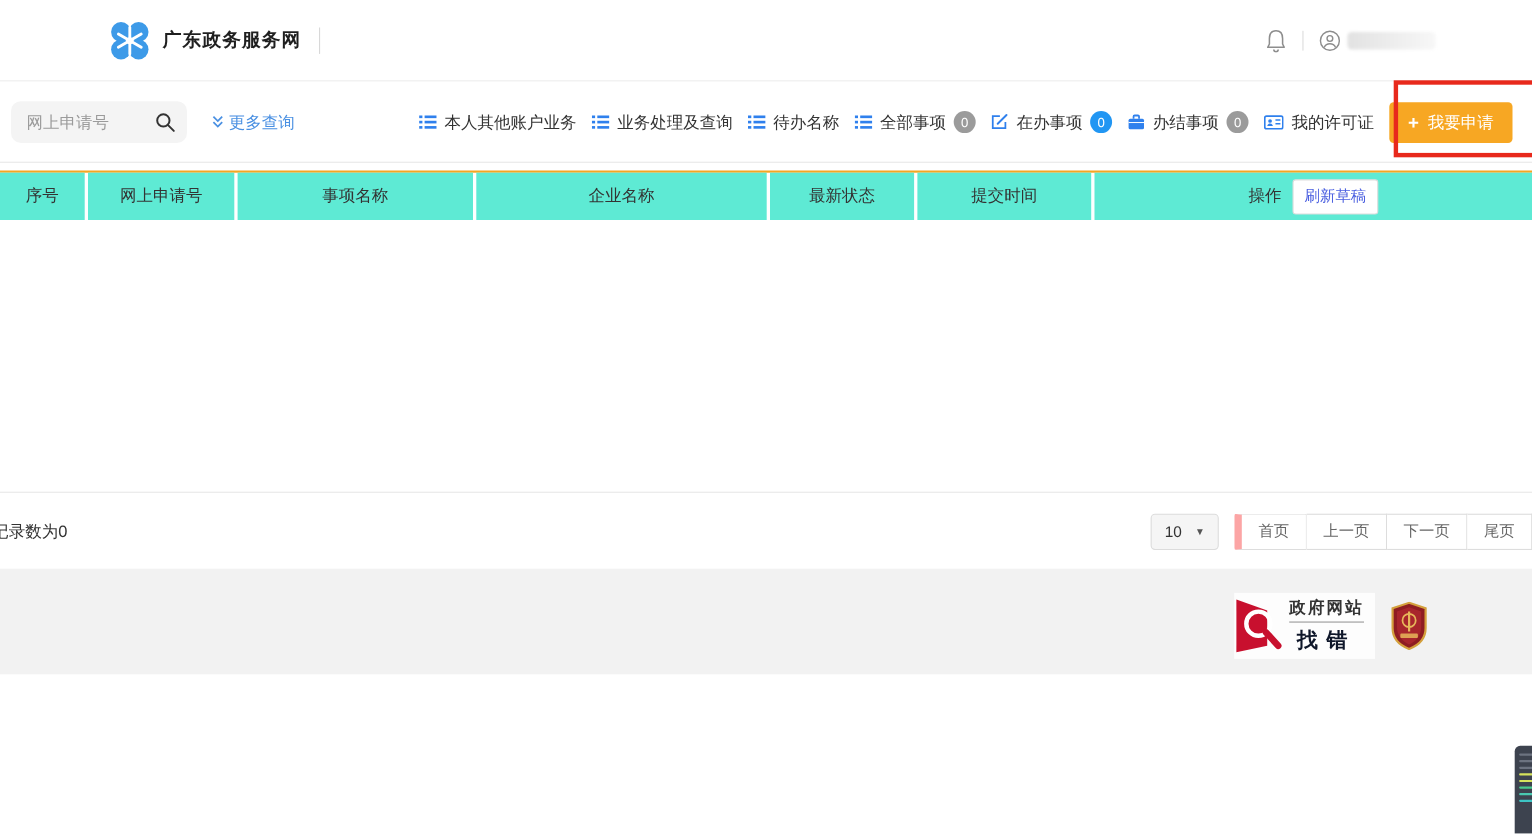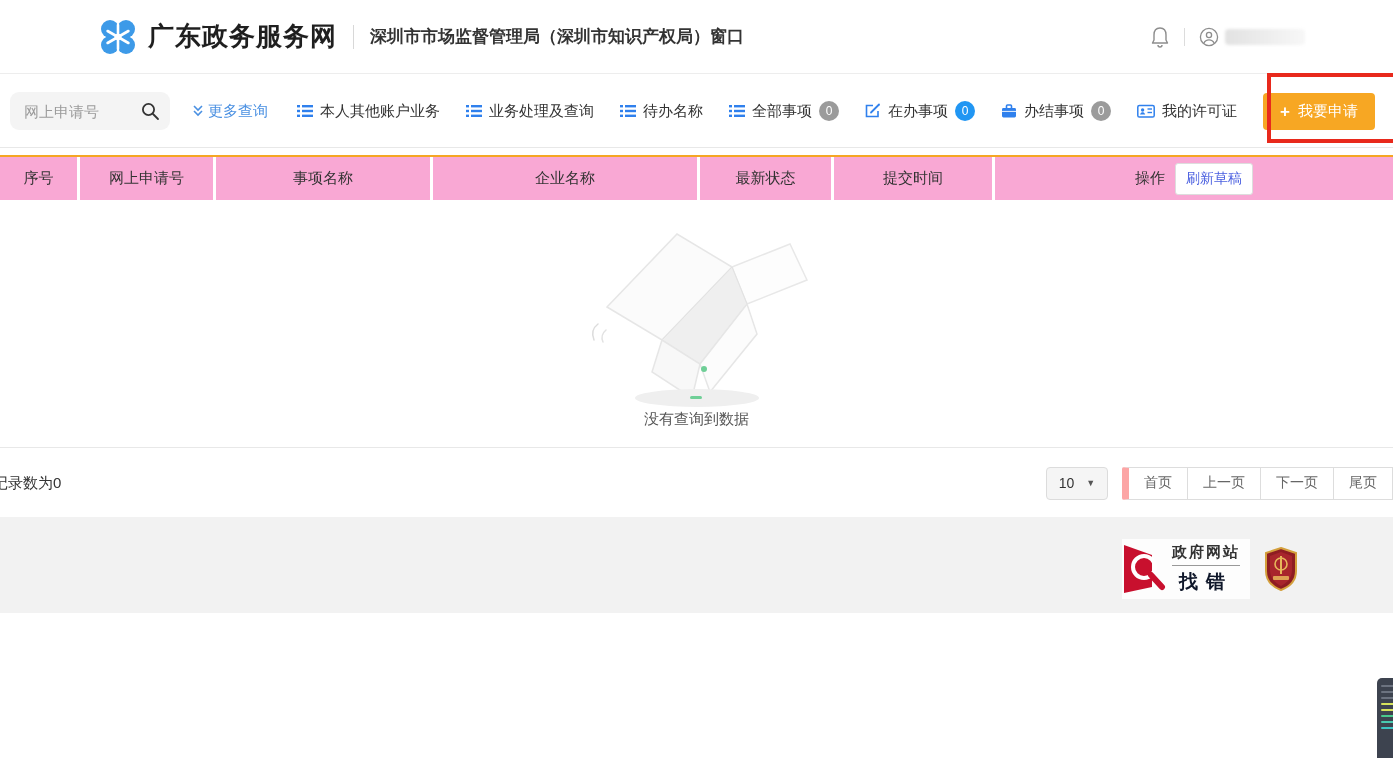--- a/index.html
+++ b/index.html
@@ -4,21 +4,21 @@
 <style>
   * { margin:0; padding:0; box-sizing:border-box; }
   html,body { background:#fff; }
   body { font-family:"Liberation Sans","DejaVu Sans",sans-serif; color:#333; }
   .page { position:relative; width:1393px; height:758px; background:#fff; overflow:hidden; }
 
   
   .header { position:absolute; top:0; left:0; width:100%; height:74px; background:#fff;
             border-bottom:1px solid #ededed; display:flex; align-items:center; }
   .logo { width:36px; height:36px; margin-left:100px; flex:0 0 auto; }
-  .brand { font-size:26px; font-weight:bold; color:#1f1f1f; margin-left:12px; letter-spacing:1px; }
+  .brand { font-size:17px; font-weight:bold; color:#1f1f1f; margin-left:12px; letter-spacing:1px; }
   .hdr-divider { width:1px; height:24px; background:#d8d8d8; margin:0 16px; }
   .window-title { font-size:17px; font-weight:bold; color:#333; }
   .hdr-right { position:absolute; right:88px; top:0; height:74px; display:flex; align-items:center; gap:14px; }
   .bell { width:20px; height:22px; cursor:pointer; }
   .hdr-sep2 { width:1px; height:18px; background:#dcdcdc; }
   .user-wrap { display:flex; align-items:center; gap:6px; }
   .user-icon { width:20px; height:20px; }
   .user-mask { width:80px; height:16px; border-radius:4px;
                background:linear-gradient(90deg,#e2e2e2,#efefef 60%,#f7f7f7); filter:blur(1.5px); }
 
@@ -26,39 +26,39 @@
   .toolbar { position:absolute; top:75px; left:0; width:100%; height:73px; background:#fff;
              border-bottom:1px solid #e8e8e8; display:flex; align-items:center; }
   .search-box { position:relative; margin-left:10px; width:160px; height:38px; flex:0 0 auto; }
   .search-input { width:100%; height:100%; background:#f4f4f4; border:none; border-radius:9px;
                   padding:0 36px 0 14px; font-size:15px; color:#333; outline:none;
                   font-family:"Liberation Sans","DejaVu Sans",sans-serif; }
   .search-input::placeholder { color:#9b9b9b; }
   .search-btn { position:absolute; right:10px; top:9px; width:20px; height:20px; cursor:pointer; }
   .more-query { display:flex; align-items:center; gap:4px; color:#4a90e2; font-size:15px;
                 margin-left:22px; cursor:pointer; flex:0 0 auto; }
-  .nav-items { display:flex; margin-left:auto; margin-right:8px; gap:26px; }
+  .nav-items { display:flex; margin-left:auto; margin-right:8px; gap:14px; }
   .nav-item { display:flex; align-items:center; gap:7px; font-size:15px; color:#333; cursor:pointer; white-space:nowrap; }
   .nav-item svg { flex:0 0 auto; }
   .badge { min-width:20px; height:20px; border-radius:10px; color:#fff; font-size:12px;
            display:inline-flex; align-items:center; justify-content:center; padding:0 5px; }
   .badge.grey { background:#9b9b9b; }
   .badge.blue { background:#2196f3; }
   .apply-btn { display:flex; align-items:center; gap:8px; background:#f7a723; color:#fff;
                font-size:15px; border:none; border-radius:4px; padding:9px 17px; cursor:pointer;
                margin-right:10px; flex:0 0 auto;
                font-family:"Liberation Sans","DejaVu Sans",sans-serif; }
   .apply-plus { font-size:17px; font-weight:bold; line-height:1; }
   .annotation-rect { position:absolute; left:1267px; top:73px; width:130px; height:70px;
                      border:4px solid #e8291c; pointer-events:none; z-index:5; }
 
   
   .table-head { position:absolute; top:155px; left:0; width:100%; height:45px;
                 border-top:2px solid #f5a623; background:#fff; display:flex; gap:3px; }
-  .th { background:#f9a8d4; display:flex; align-items:center; justify-content:center;
+  .th { background:#5eead4; display:flex; align-items:center; justify-content:center;
         font-size:15px; color:#333; }
   .th-0 { flex:0 0 77px; } .th-1 { flex:0 0 133px; } .th-2 { flex:0 0 214px; }
   .th-3 { flex:0 0 264px; } .th-4 { flex:0 0 131px; } .th-5 { flex:0 0 158px; }
   .th-6 { flex:1 1 auto; gap:10px; }
   .refresh-draft { background:#fff; border:1px solid #ddd; border-radius:3px; color:#4a5fe0;
                    font-size:14px; padding:6px 10px; cursor:pointer;
                    font-family:Liberation Sans, sans-serif; }
 
   
   .empty-wrap { position:absolute; top:212px; left:0; width:100%; text-align:center; }
@@ -112,21 +112,20 @@
       </g>
       <g stroke="#fff" stroke-width="2.6" stroke-linecap="round">
         <line x1="18" y1="6" x2="18" y2="30"></line>
         <line x1="7.6" y1="12" x2="28.4" y2="24"></line>
         <line x1="7.6" y1="24" x2="28.4" y2="12"></line>
       </g>
       <circle cx="18" cy="18" r="3.2" fill="#fff"></circle>
     </svg>
     <div class="brand">广东政务服务网</div>
     <div class="hdr-divider"></div>
-    <div class="window-title">深圳市市场监督管理局（深圳市知识产权局）窗口</div>
 
     <div class="hdr-right">
       <svg class="bell" viewBox="0 0 20 22">
         <path d="M10 2 C6 2 4 5 4 9 L4 14 L2.5 17 L17.5 17 L16 14 L16 9 C16 5 14 2 10 2 Z" fill="none" stroke="#8d8d8d" stroke-width="1.4" stroke-linejoin="round"></path>
         <path d="M8 19 a2 2 0 0 0 4 0" fill="none" stroke="#8d8d8d" stroke-width="1.4"></path>
       </svg>
       <div class="hdr-sep2"></div>
       <div class="user-wrap">
         <svg class="user-icon" viewBox="0 0 20 20">
           <circle cx="10" cy="10" r="8.6" fill="none" stroke="#8d8d8d" stroke-width="1.3"></circle>
@@ -259,38 +258,20 @@
     <div class="th th-2">事项名称</div>
     <div class="th th-3">企业名称</div>
     <div class="th th-4">最新状态</div>
     <div class="th th-5">提交时间</div>
     <div class="th th-6">
       <span>操作</span>
       <button class="refresh-draft">刷新草稿</button>
     </div>
   </div>
 
-  <div class="empty-wrap">
-    <svg class="empty-illustration" width="230" height="190" viewBox="0 0 230 190">
-
-      <polygon points="25,95 95,22 150,55 80,128" fill="#fbfbfb" stroke="#e6e6e6" stroke-width="1.5"></polygon>
-      <polygon points="150,55 208,32 225,68 165,92" fill="#fdfdfd" stroke="#e8e8e8" stroke-width="1.5"></polygon>
-      <polygon points="80,128 150,55 165,92 118,152" fill="#efefef" stroke="#e2e2e2" stroke-width="1"></polygon>
-      <polygon points="80,128 118,152 110,186 70,160" fill="#f8f8f8" stroke="#e6e6e6" stroke-width="1.5"></polygon>
-      <polygon points="118,152 165,92 175,122 128,180" fill="#fcfcfc" stroke="#e6e6e6" stroke-width="1.5"></polygon>
-      <path d="M16,112 q-8,6 -4,16" fill="none" stroke="#dcdcdc" stroke-width="1.5" stroke-linecap="round"></path>
-      <path d="M24,118 q-6,5 -3,12" fill="none" stroke="#e2e2e2" stroke-width="1.5" stroke-linecap="round"></path>
-      <circle cx="122" cy="157" r="3" fill="#6fcf97"></circle>
-    </svg>
-    <svg width="130" height="20" viewBox="0 0 130 20" style="display:block;margin:-14px auto 0;">
-      <ellipse cx="65" cy="10" rx="62" ry="9" fill="#efefef"></ellipse>
-      <rect x="58" y="8" width="12" height="3" rx="1.5" fill="#6fcf97"></rect>
-    </svg>
-    <div class="empty-text">没有查询到数据</div>
-  </div>
 
   <div class="pagination-row">
     <div class="record-count">记录数为0</div>
     <div class="pager">
       <div class="page-size">
         <span>10</span>
         <span class="caret">▼</span>
       </div>
       <div class="page-btns">
         <button class="page-btn">首页</button>

